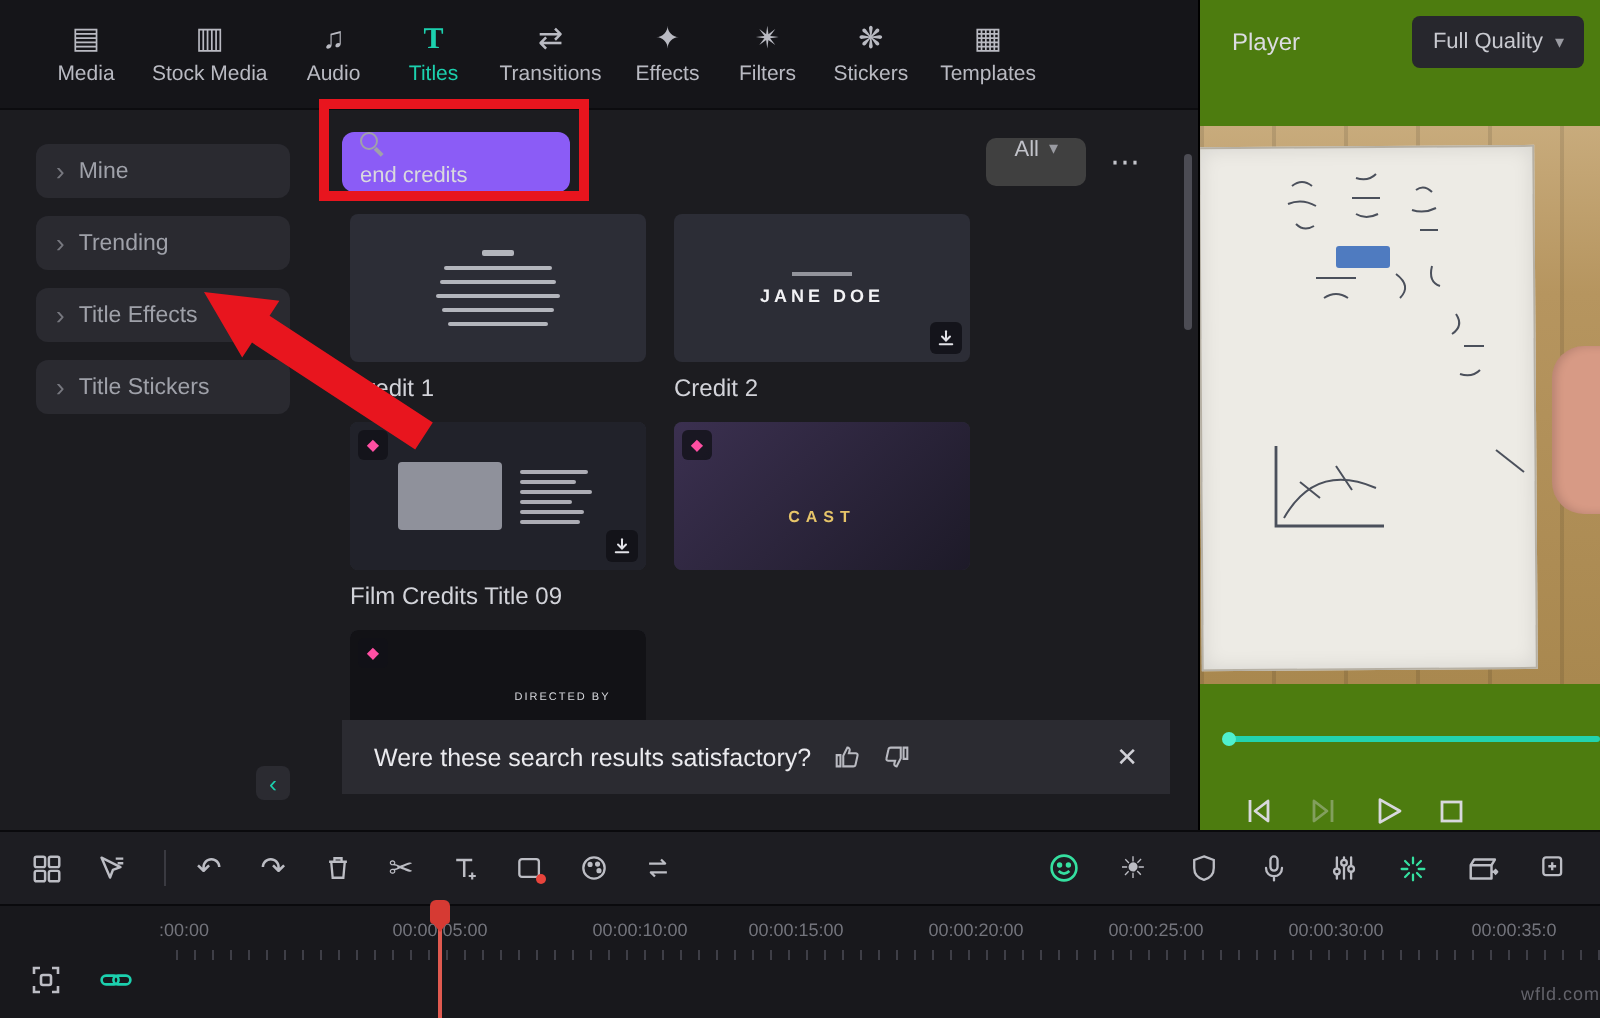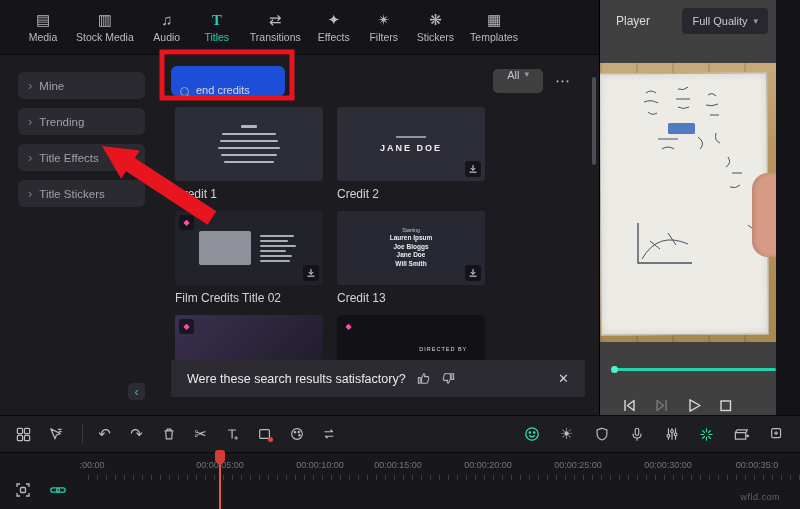--- a/index.html
+++ b/index.html
@@ -28,22 +28,22 @@
     display:flex; align-items:center; gap:7px; padding:0 10px; cursor:pointer; }
   .pill .chev { color:#77787f; font-size:13px; line-height:1; }
   .pill .lbl { color:#9fa1a9; font-size:11.5px; }
   .collapse-btn { position:absolute; left:128px; top:328px; width:17px; height:17px;
     background:#2b2b31; border-radius:4px; color:#1cd0ae; font-size:12px;
     display:flex; align-items:center; justify-content:center; cursor:pointer; }
 
   
   .content { flex:1; position:relative; padding:10px 14px 0 6px; }
   .content-header { display:flex; align-items:center; height:32px; padding-right:14px; }
-  .search-box { width:114px; height:30px; background:#1d4ed8; border-radius:6px;
-    display:flex; align-items:flex-end; gap:7px; padding:0 9px; }
+  .search-box { width:114px; height:30px; background:#8b5cf6; border-radius:6px;
+    display:flex; align-items:flex-start; gap:7px; padding:0 9px;flex-direction:column; }
   .mag { position:relative; width:9px; height:9px; border:1.5px solid #a0a1a9; border-radius:50%; flex:0 0 auto; }
   .mag::after { content:""; position:absolute; width:5px; height:1.5px; background:#a0a1a9;
     transform:rotate(45deg); right:-4px; bottom:-2px; }
   .search-box .val { font-size:11px; color:#d9d9de; white-space:nowrap; }
   .spacer { flex:1; }
   .all-dd { height:24px; background:#404040; border-radius:5px; display:flex; align-items:flex-start;
     gap:5px; padding:0 14px; color:#c2c3ca; font-size:11px; cursor:pointer; }
   .all-dd .dd-chev { font-size:9px; color:#9a9ba2; }
   .more-btn { margin-left:12px; color:#c2c3ca; font-size:15px; letter-spacing:1px; cursor:pointer; }
 
@@ -86,21 +86,21 @@
   
   .feedback { position:absolute; left:6px; right:14px; bottom:18px; height:37px; background:#2b2b31;
     display:flex; align-items:center; gap:10px; padding:0 16px; z-index:5; }
   .feedback .q { font-size:12.5px; color:#eaeaee; }
   .fb-ico { width:15px; height:15px; cursor:pointer; flex:0 0 auto; }
   .fb-close { margin-left:auto; color:#d0d0d6; font-size:13px; cursor:pointer; }
 
   .v-scroll { position:absolute; right:3px; top:22px; width:4px; height:88px; background:#4c4c54; border-radius:2px; }
 
   
-  .player { width:176px; background:#404040; display:flex; flex-direction:column;gap:20px; }
+  .player { width:200px; background:#4d7c0f; display:flex; flex-direction:column;gap:20px; }
   .player-head { height:44px; display:flex; align-items:center; padding:0 8px 0 16px; }
   .player-head .ttl { font-size:12px; color:#dcdce1; }
   .quality-dd { margin-left:auto; height:26px; background:#27272d; border-radius:4px; display:flex;
     align-items:center; gap:6px; padding:12px 10px; color:#c9cad0; font-size:11px; cursor:pointer;justify-content:flex-end; }
   .quality-dd .dd-chev { font-size:9px; color:#9a9ba2; }
 
   .preview { position:relative; height:288px; overflow:hidden;
     background:linear-gradient(180deg,#c8ab7c 0%,#b6955f 30%,#a9884f 100%); }
   .preview .stripes { position:absolute; inset:0;
     background:repeating-linear-gradient(90deg, rgba(0,0,0,.10) 0 2px, transparent 2px 36px); }
@@ -134,21 +134,21 @@
   .tl-ico { width:18px; height:18px; cursor:pointer; }
   .ruler { position:absolute; left:85px; right:0; top:0; height:26px; }
   .tick { position:absolute; top:7px; transform:translateX(-50%); font-size:9px; color:#73747c; white-space:nowrap; }
   .minor-ticks { position:absolute; left:88px; right:0; top:22px; height:5px;
     background:repeating-linear-gradient(90deg,#3e3e46 0 1px, transparent 1px 9px); }
   .playhead { position:absolute; left:219px; top:-3px; bottom:0; width:2px; background:#e05a50; z-index:4; }
   .playhead .head { position:absolute; left:-4px; top:0; width:10px; height:12px; background:#d63a33;
     border-radius:3px 3px 2px 2px; }
   .playhead .head::after { content:""; position:absolute; left:1px; top:11px; border-left:4px solid transparent;
     border-right:4px solid transparent; border-top:5px solid #d63a33; }
-  .watermark { position:absolute; right:20px; bottom:7px; font-size:9px; color:#63636b; letter-spacing:.5px; }
+  .watermark { position:absolute; right:0; bottom:7px; font-size:9px; color:#63636b; letter-spacing:.5px; }
 
   
   .annotations { position:absolute; inset:0; z-index:50; pointer-events:none; }
 
   svg.sicon { display:block; }
 </style>
 </head>
 <body>
 
 <div class="app">
@@ -283,44 +283,23 @@
                 <span class="badge-dl">
                   <svg class="sicon" width="10" height="10" viewBox="0 0 16 16">
                       <g stroke="#e2e2e8" stroke-width="1.6" fill="none" stroke-linecap="round">
                         <path d="M8 2.5v7"></path>
                         <path d="M4.8 6.8L8 10l3.2-3.2"></path>
                         <path d="M3 13h10"></path>
                       </g>
                     </svg>
                 </span>
               </div>
-              <div class="name">Film Credits Title 02</div>
-            </div>
-
-            <div class="card">
-              <div class="thumb">
-                <div class="t4">
-                  <span class="small">Starring</span>
-                  <span class="nm">Lauren Ipsum</span>
-                  <span class="nm">Joe Bloggs</span>
-                  <span class="nm">Jane Doe</span>
-                  <span class="nm">Will Smith</span>
-                </div>
-                <span class="badge-dl">
-                  <svg class="sicon" width="10" height="10" viewBox="0 0 16 16">
-                      <g stroke="#e2e2e8" stroke-width="1.6" fill="none" stroke-linecap="round">
-                        <path d="M8 2.5v7"></path>
-                        <path d="M4.8 6.8L8 10l3.2-3.2"></path>
-                        <path d="M3 13h10"></path>
-                      </g>
-                    </svg>
-                </span>
-              </div>
-              <div class="name">Credit 13</div>
-            </div>
+              <div class="name">Film Credits Title 09</div>
+            </div>
+
 
             <div class="card">
               <div class="thumb">
                 <div class="t5">
                   <span class="cast">CAST</span>
                 </div>
                 <span class="badge-gem">◆</span>
               </div>
             </div>
             <div class="card">

